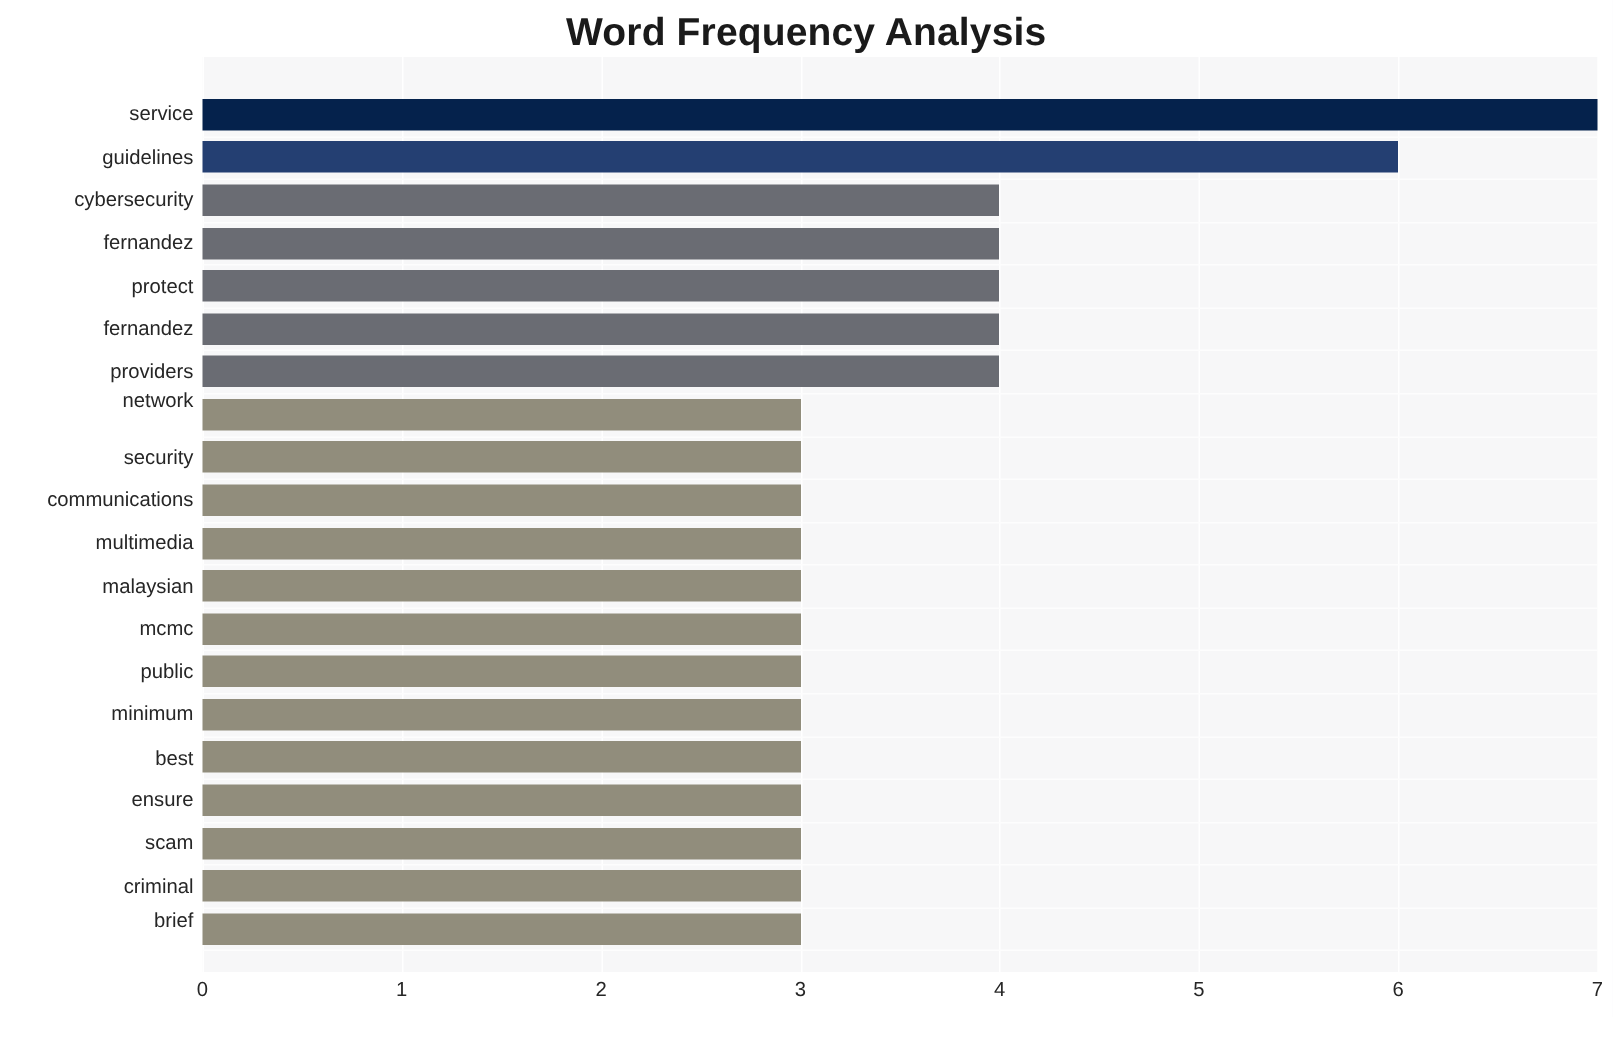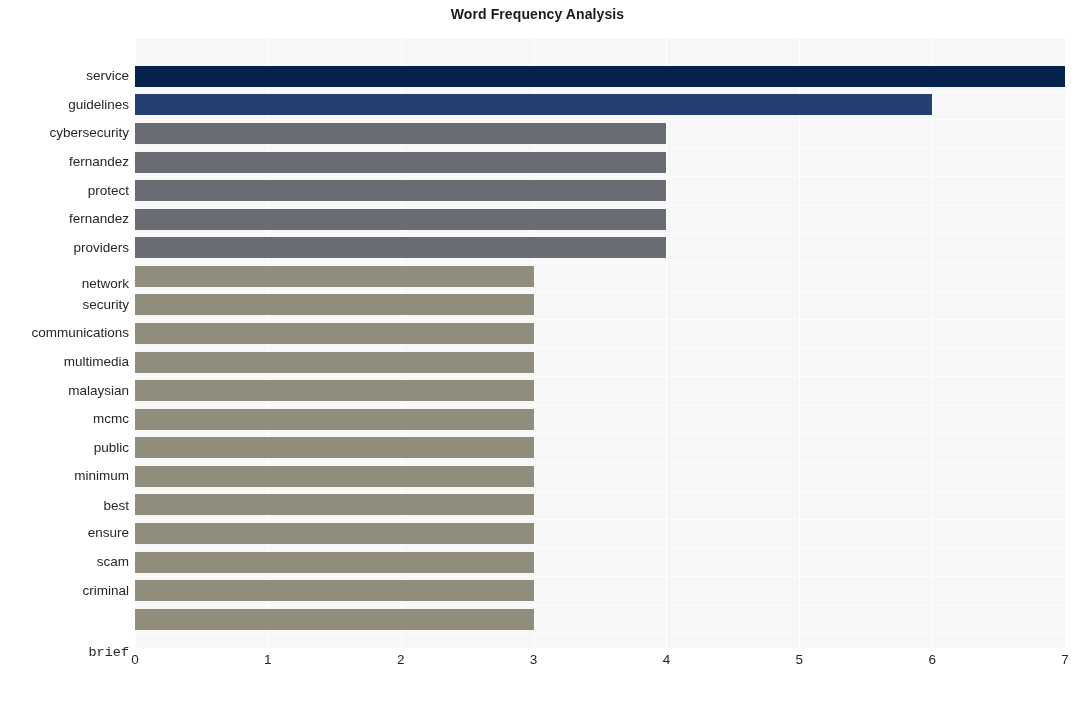--- a/index.html
+++ b/index.html
@@ -21,21 +21,21 @@
     background: #ffffff;
   }
 
   
   #chart-title {
     position: absolute;
     left: 0;
     top: 6px;
     width: 1075px;
     text-align: center;
-    font-size: 14px;
+    font-size: 26px;
     font-weight: bold;
     color: #1a1a1a;
     letter-spacing: 0.1px;
   }
 
   
   #plot-area {
     position: absolute;
     left: 135px;
     top: 38px;
@@ -183,33 +183,33 @@
   </div>
 
   <div id="y-axis-labels">
       <div class="y-tick-label" style="top: 31.2857px;">service</div>
       <div class="y-tick-label" style="top: 59.8571px;">guidelines</div>
       <div class="y-tick-label" style="top: 88.4286px;">cybersecurity</div>
       <div class="y-tick-label" style="top: 117px;">fernandez</div>
       <div class="y-tick-label" style="top: 145.571px; margin-left: 13px;">protect</div>
       <div class="y-tick-label" style="top: 174.143px;">fernandez</div>
       <div class="y-tick-label" style="top: 202.714px; padding-left: 36px;">providers</div>
-      <div class="y-tick-label" style="top: 239px; text-align: right;">network</div>
+      <div class="y-tick-label" style="top: 222px; text-align: right;">network</div>
       <div class="y-tick-label" style="top: 259.857px;">security</div>
       <div class="y-tick-label" style="top: 288.429px;">communications</div>
       <div class="y-tick-label" style="top: 317px;">multimedia</div>
       <div class="y-tick-label" style="top: 345.571px;">malaysian</div>
       <div class="y-tick-label" style="top: 374.143px;">mcmc</div>
       <div class="y-tick-label" style="top: 402.714px;">public</div>
       <div class="y-tick-label" style="top: 431.286px;">minimum</div>
       <div class="y-tick-label" style="top: 461px;">best</div>
       <div class="y-tick-label" style="top: 488.429px;">ensure</div>
       <div class="y-tick-label" style="top: 517px;">scam</div>
       <div class="y-tick-label" style="top: 545.571px;">criminal</div>
-      <div class="y-tick-label" style="top: 608px; font-family: Liberation Mono, monospace;">brief</div>
+      <div class="y-tick-label" style="top: 569px;">brief</div>
     </div>
   <div id="x-axis-labels">
       <div class="x-tick-label" style="left: 135px;">0</div>
       <div class="x-tick-label" style="left: 267.857px;">1</div>
       <div class="x-tick-label" style="left: 400.714px;">2</div>
       <div class="x-tick-label" style="left: 533.571px;">3</div>
       <div class="x-tick-label" style="left: 666.429px;">4</div>
       <div class="x-tick-label" style="left: 799.286px;">5</div>
       <div class="x-tick-label" style="left: 932.143px;">6</div>
       <div class="x-tick-label" style="left: 1065px;">7</div>

